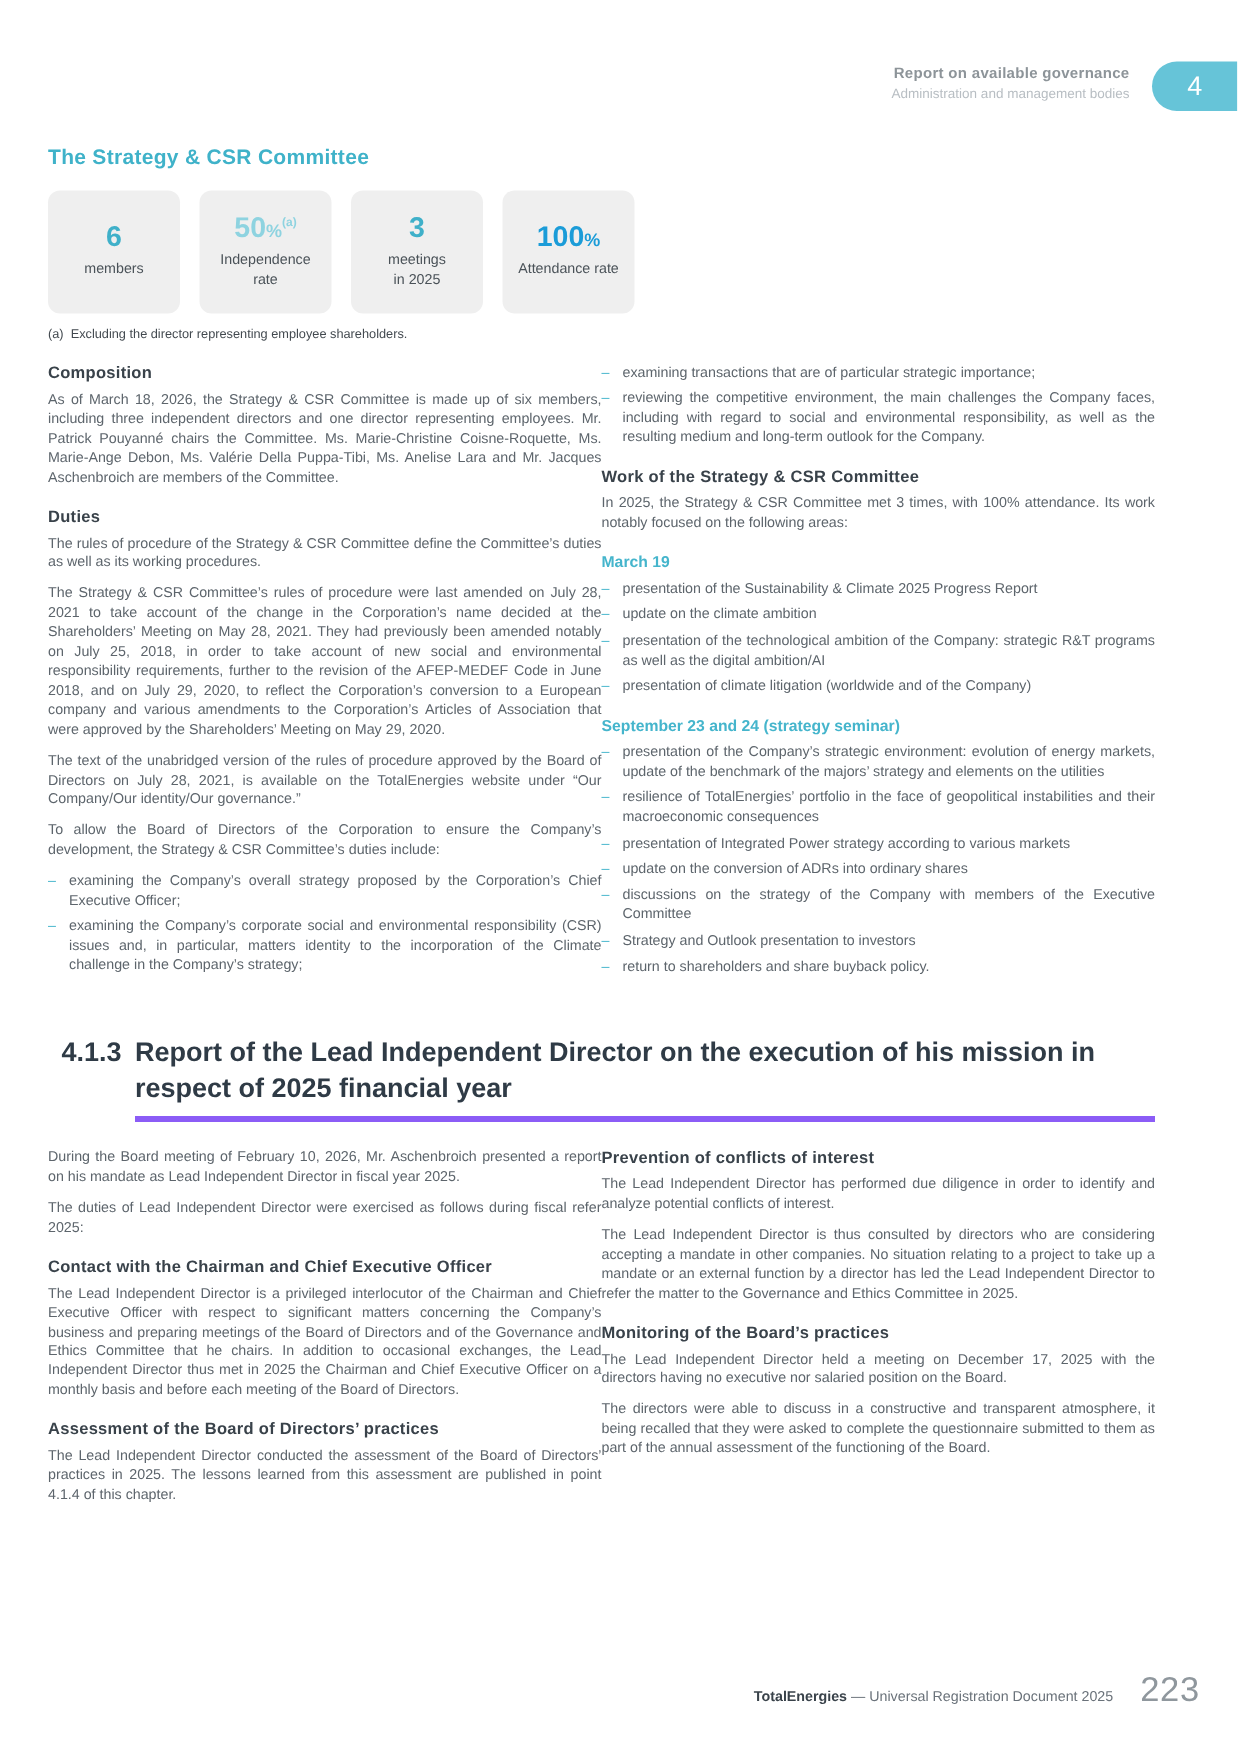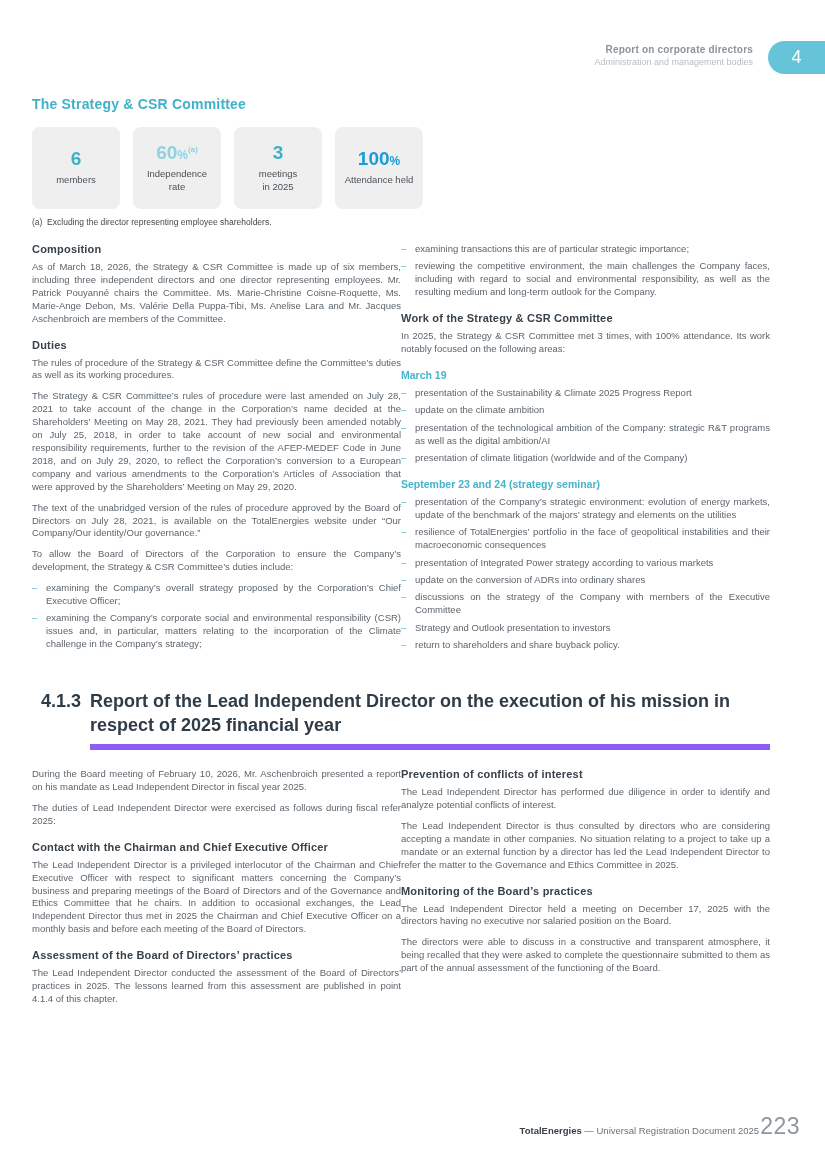--- a/index.html
+++ b/index.html
@@ -46,83 +46,83 @@
   .b { position:relative; font-size:9.5px; line-height:1.36; color:#5d656c;
        text-align:justify; padding-left:14px; margin:0 0 4.5px 0; }
   .b::before { content:"\2013"; position:absolute; left:0; top:0; color:#45b5cc; }
 
   .meet-date { font-size:10.5px; font-weight:bold; color:#45b5cc; margin:13px 0 6px 0; }
 
   
   .sec-head { display:flex; margin-top:32px; }
   .sec-num { flex:none; width:58px; font-size:18px; font-weight:bold; color:#2f3b46; line-height:1.35;text-align:center; }
   .sec-title { flex:1; font-size:18px; font-weight:bold; color:#2f3b46; line-height:1.35;
-               padding-bottom:7px; border-bottom:6px solid #8b5cf6; }
+               padding-bottom:7px; border-bottom:4px solid #8b5cf6; }
   .cols-413 { margin-top:18px; }
 
   
-  .footer { position:absolute; bottom:28px; right:25px; display:flex; align-items:baseline; gap:1px; }
+  .footer { position:absolute; bottom:28px; right:25px; display:flex; align-items:baseline; gap:18px; }
   .footer-text { font-size:9.5px; color:#6a727a; }
   .footer-text .brand { font-weight:bold; color:#39424a; }
   .footer-page { font-size:23px; color:#8f979d; letter-spacing:0.5px; }
 </style>
 </head>
 <body>
 
 <div class="page">
 
   <div class="hdr">
-    <div class="hdr-title">Report on corporate directors</div>
+    <div class="hdr-title">Report on available governance</div>
     <div class="hdr-sub">Administration and management bodies</div>
   </div>
   <div class="badge">4</div>
 
   <div class="content">
 
     <div class="committee-title">The Strategy &amp; CSR Committee</div>
 
     <div class="stats">
       <div class="stat">
         <div class="stat-value c-teal"><span>6</span></div>
         <div class="stat-label">members</div>
       </div>
       <div class="stat">
-        <div class="stat-value c-light"><span>60</span><span class="pct">%</span><span class="sup">(a)</span></div>
+        <div class="stat-value c-light"><span>50</span><span class="pct">%</span><span class="sup">(a)</span></div>
         <div class="stat-label">Independence
 rate</div>
       </div>
       <div class="stat">
         <div class="stat-value c-teal"><span>3</span></div>
         <div class="stat-label">meetings
 in 2025</div>
       </div>
       <div class="stat">
         <div class="stat-value c-blue"><span>100</span><span class="pct">%</span></div>
-        <div class="stat-label">Attendance held</div>
+        <div class="stat-label">Attendance rate</div>
       </div>
     </div>
 
     <div class="footnote">(a)&nbsp;&nbsp;Excluding the director representing employee shareholders.</div>
 
     <div class="cols">
       <div class="col">
         <h3 class="sub">Composition</h3>
         <p class="body">As of March 18, 2026, the Strategy &amp; CSR Committee is made up of six members, including three independent directors and one director representing employees. Mr. Patrick Pouyanné chairs the Committee. Ms. Marie-Christine Coisne-Roquette, Ms. Marie-Ange Debon, Ms. Valérie Della Puppa-Tibi, Ms. Anelise Lara and Mr. Jacques Aschenbroich are members of the Committee.</p>
 
         <h3 class="sub">Duties</h3>
         <p class="body">The rules of procedure of the Strategy &amp; CSR Committee define the Committee’s duties as well as its working procedures.</p>
         <p class="body">The Strategy &amp; CSR Committee’s rules of procedure were last amended on July 28, 2021 to take account of the change in the Corporation’s name decided at the Shareholders’ Meeting on May 28, 2021. They had previously been amended notably on July 25, 2018, in order to take account of new social and environmental responsibility requirements, further to the revision of the AFEP-MEDEF Code in June 2018, and on July 29, 2020, to reflect the Corporation’s conversion to a European company and various amendments to the Corporation’s Articles of Association that were approved by the Shareholders’ Meeting on May 29, 2020.</p>
         <p class="body">The text of the unabridged version of the rules of procedure approved by the Board of Directors on July 28, 2021, is available on the TotalEnergies website under “Our Company/Our identity/Our governance.”</p>
         <p class="body">To allow the Board of Directors of the Corporation to ensure the Company’s development, the Strategy &amp; CSR Committee’s duties include:</p>
         <div class="b">examining the Company’s overall strategy proposed by the Corporation’s Chief Executive Officer;</div>
-        <div class="b">examining the Company’s corporate social and environmental responsibility (CSR) issues and, in particular, matters relating to the incorporation of the Climate challenge in the Company’s strategy;</div>
+        <div class="b">examining the Company’s corporate social and environmental responsibility (CSR) issues and, in particular, matters identity to the incorporation of the Climate challenge in the Company’s strategy;</div>
       </div>
 
       <div class="col">
-        <div class="b">examining transactions this are of particular strategic importance;</div>
+        <div class="b">examining transactions that are of particular strategic importance;</div>
         <div class="b">reviewing the competitive environment, the main challenges the Company faces, including with regard to social and environmental responsibility, as well as the resulting medium and long-term outlook for the Company.</div>
 
         <h3 class="sub">Work of the Strategy &amp; CSR Committee</h3>
         <p class="body">In 2025, the Strategy &amp; CSR Committee met 3 times, with 100% attendance. Its work notably focused on the following areas:</p>
 
         <div class="meet-date">March 19</div>
         <div class="b">presentation of the Sustainability &amp; Climate 2025 Progress Report</div>
         <div class="b">update on the climate ambition</div>
         <div class="b">presentation of the technological ambition of the Company: strategic R&amp;T programs as well as the digital ambition/AI</div>
         <div class="b">presentation of climate litigation (worldwide and of the Company)</div>

